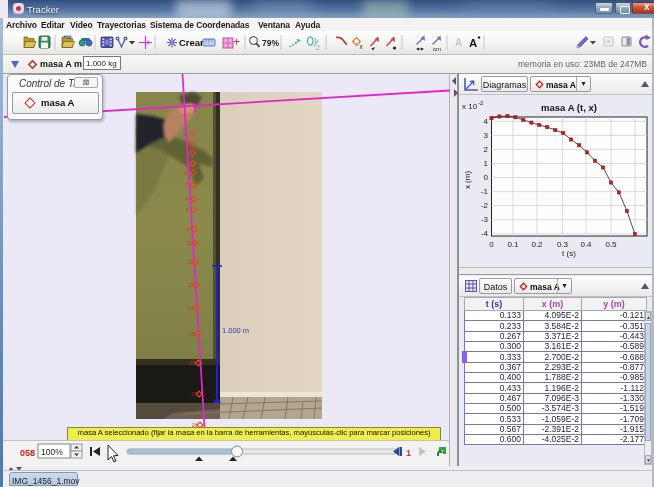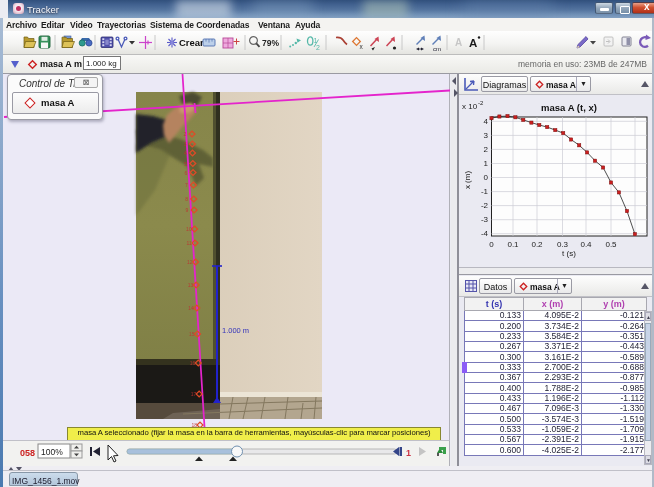--- a/index.html
+++ b/index.html
@@ -531,25 +531,20 @@
               <th style="color:#b040b0">y (m)</th>
         </tr>
           </thead>
         <tbody id="tbody">
             <tr>
               <td style="border-left:1px solid #7878b8">0.133</td>
               <td>4.095E-2</td>
               <td>-0.121</td>
             </tr>
             <tr>
-              <td style="border-left:1px solid #7878b8">0.200</td>
-              <td>3.734E-2</td>
-              <td>-0.264</td>
-            </tr>
-            <tr>
               <td style="border-left:1px solid #7878b8">0.233</td>
               <td>3.584E-2</td>
               <td>-0.351</td>
             </tr>
             <tr>
               <td style="border-left:1px solid #7878b8">0.267</td>
               <td>3.371E-2</td>
               <td>-0.443</td>
             </tr>
             <tr>

